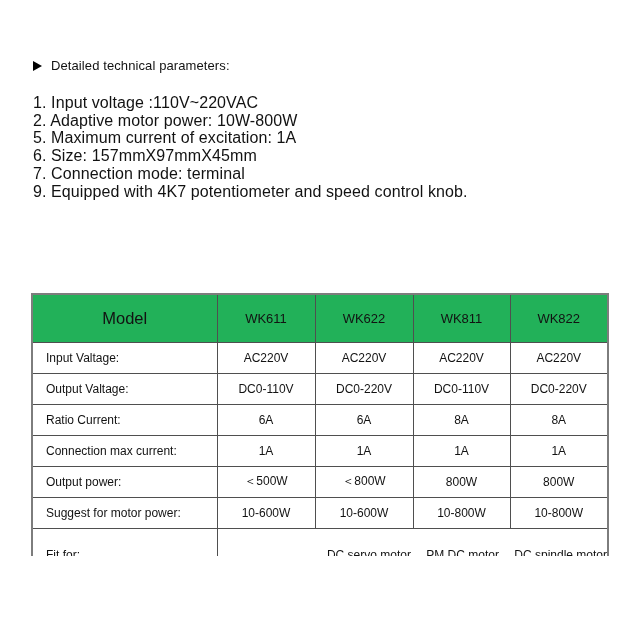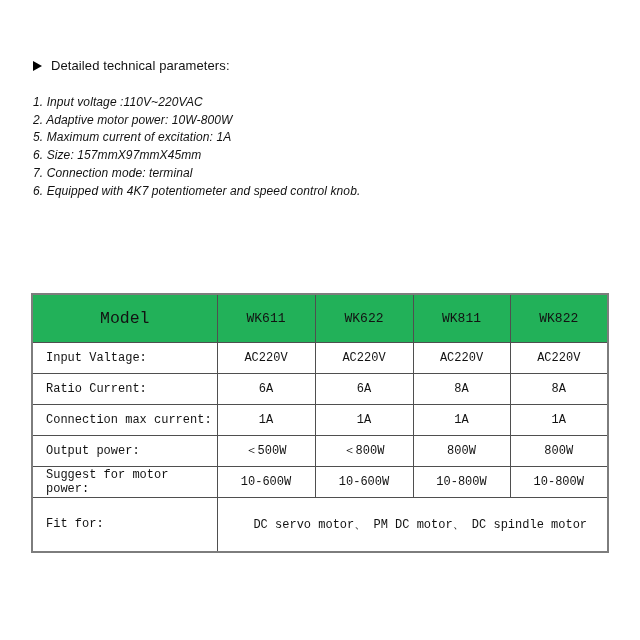--- a/index.html
+++ b/index.html
@@ -32,36 +32,34 @@
     margin-right: 9px;
     display: inline-block;
   }
 
   
   .param-list {
     position: absolute;
     left: 33px;
     top: 94px;
     list-style: none;
-    font-size: 12px;
+    font-size: 16px;
     line-height: 17.7px;
     letter-spacing: 0.1px;
-    font-style: italic;
   }
 
   
   .spec-table {
     position: absolute;
     left: 31px;
     top: 293px;
     width: 578px;
     border-collapse: collapse;
     table-layout: fixed;
     border: 2px solid #7d7d7d;
-    font-family: Liberation Mono, monospace;
   }
   .spec-table th, .spec-table td {
     border: 1px solid #4f4f4f;
     text-align: center;
     vertical-align: middle;
     font-weight: normal;
     font-size: 12px;
     color: #121212;
     overflow: hidden;
   }
@@ -71,41 +69,41 @@
     font-size: 13px;
   }
   .spec-table th.model-th { font-size: 16.5px; }
   .spec-table td.row-label {
     text-align: left;
     padding-left: 13px;
   }
   .spec-table tr.data-row td { height: 31px; }
   .spec-table tr.fit-row td { height: 55px; margin-top: 24px; }
   .spec-table td.fit-value {
-    text-align: center;
+    text-align: right;
     padding-left: 16px;
   }
 </style>
 </head>
 <body>
 
 <div class="page">
 
   <div class="section-title">
     <span class="tri-icon"></span>
     <span>Detailed technical parameters:</span>
   </div>
 
   <ul class="param-list">
     <li>1. Input voltage :110V~220VAC</li>
     <li>2. Adaptive motor power: 10W-800W</li>
     <li>5. Maximum current of excitation: 1A</li>
     <li>6. Size: 157mmX97mmX45mm</li>
     <li>7. Connection mode: terminal</li>
-    <li>6. Equipped with 4K7 potentiometer and speed control knob.</li>
+    <li>9. Equipped with 4K7 potentiometer and speed control knob.</li>
   </ul>
 
   <table class="spec-table">
     <colgroup>
       <col style="width:185px">
       <col style="width:98px">
       <col style="width:98px">
       <col style="width:97px">
       <col style="width:98px">
     </colgroup>
@@ -118,20 +116,27 @@
         <th>WK822</th>
       </tr>
     </thead>
     <tbody>
       <tr class="data-row">
         <td class="row-label">Input Valtage:</td>
         <td>AC220V</td>
         <td>AC220V</td>
         <td>AC220V</td>
         <td>AC220V</td>
+      </tr>
+      <tr class="data-row">
+        <td class="row-label">Output Valtage:</td>
+        <td>DC0-110V</td>
+        <td>DC0-220V</td>
+        <td>DC0-110V</td>
+        <td>DC0-220V</td>
       </tr>
       <tr class="data-row">
         <td class="row-label">Ratio Current:</td>
         <td>6A</td>
         <td>6A</td>
         <td>8A</td>
         <td>8A</td>
       </tr>
       <tr class="data-row">
         <td class="row-label">Connection max current:</td>

